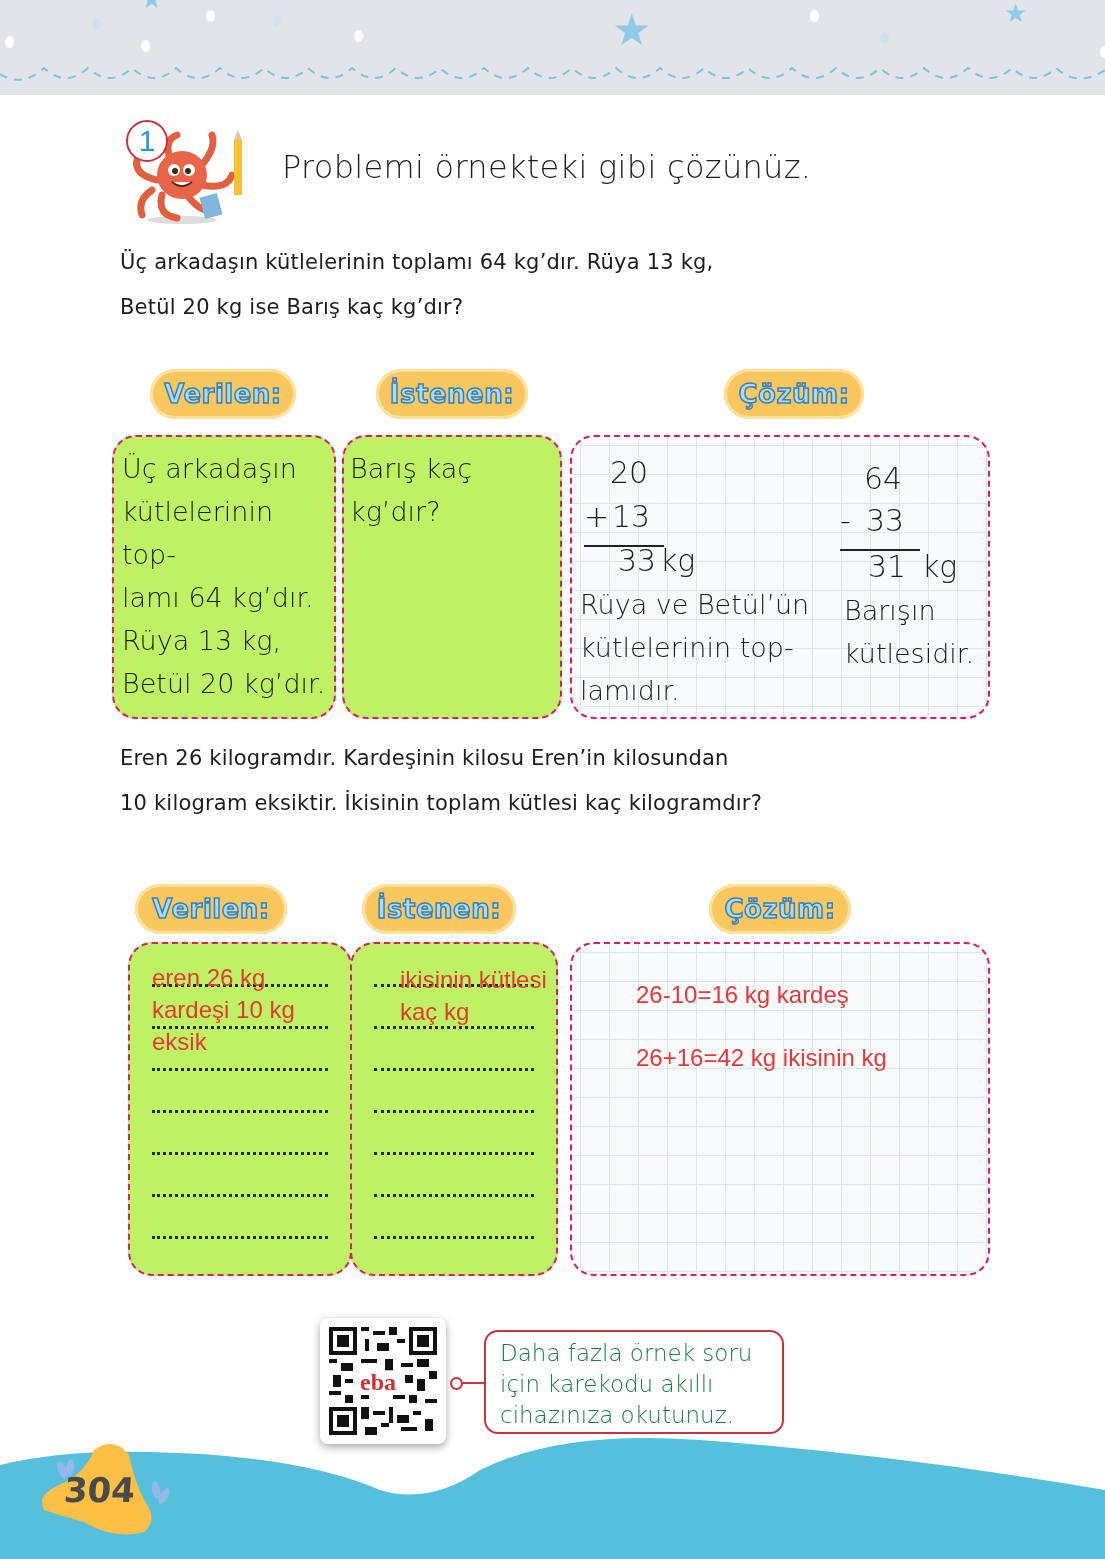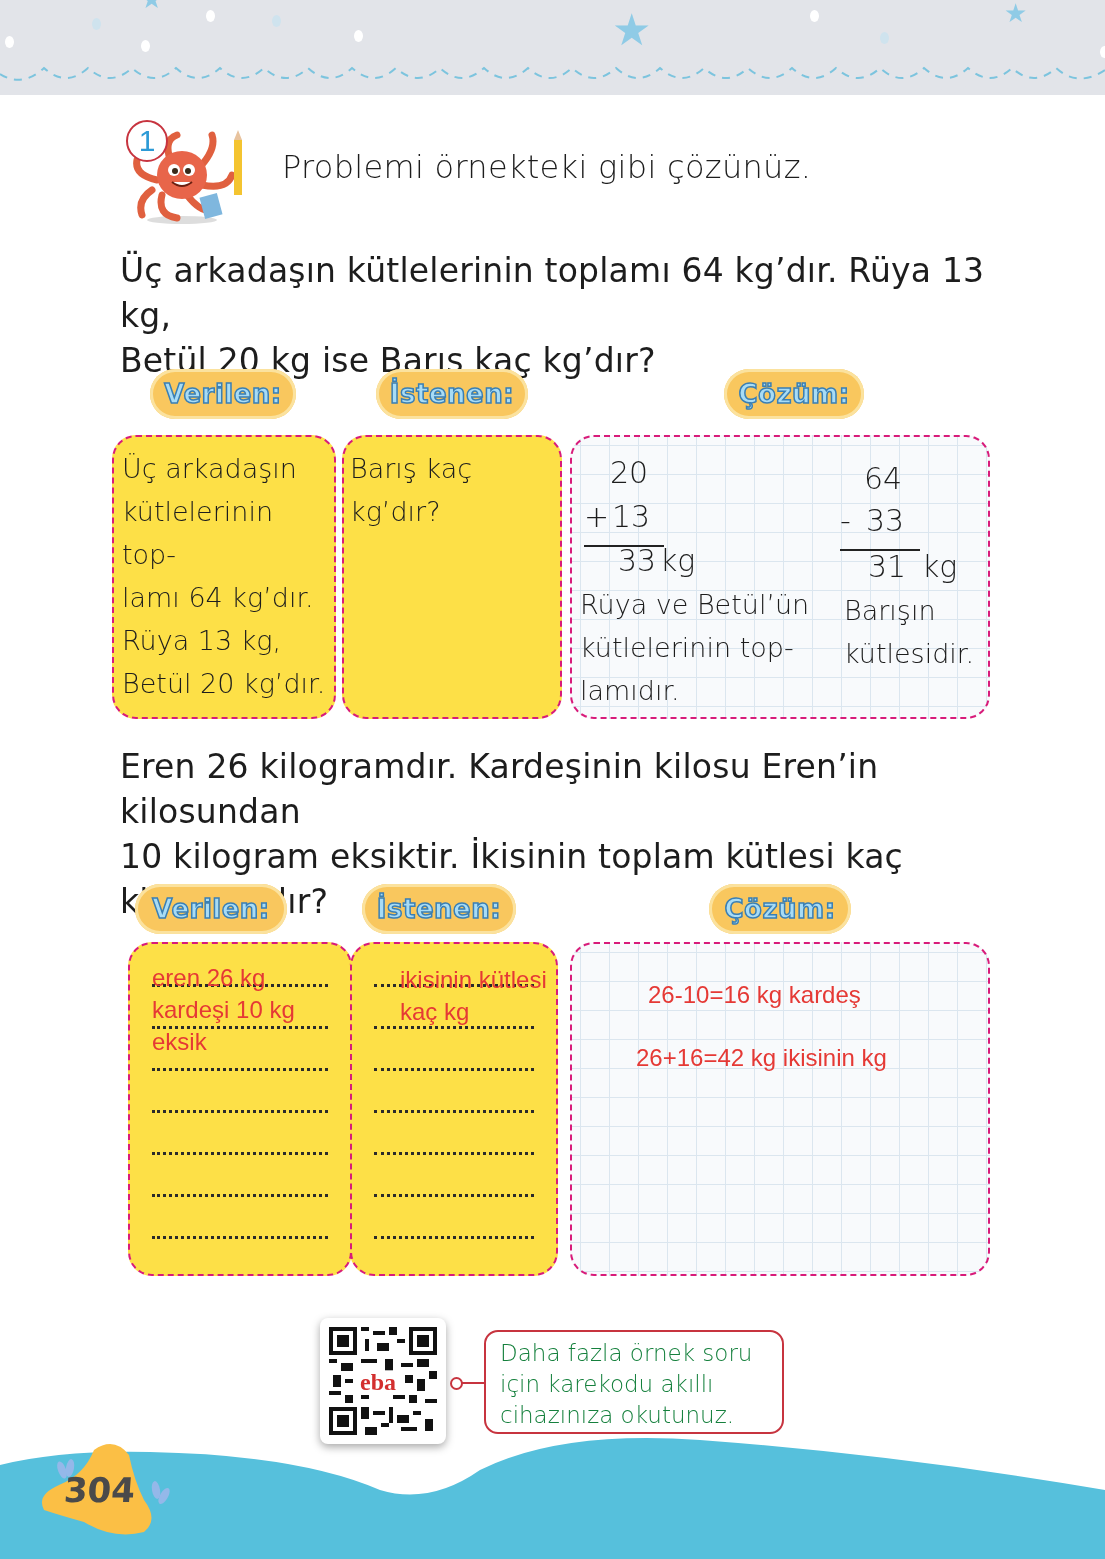--- a/index.html
+++ b/index.html
@@ -6,25 +6,25 @@
   body{width:1105px;height:1559px;position:relative;overflow:hidden;background:#ffffff;font-family:"DejaVu Sans",sans-serif;color:#222;}
   .header-band{position:absolute;left:0;top:0;width:1105px;height:95px;background:#e2e4e9;}
   .header-wave{position:absolute;left:0;top:60px;width:1105px;height:50px;}
   .star{position:absolute;color:#8fcbe6;font-size:34px;line-height:1;}
   .dot{position:absolute;width:9px;height:12px;border-radius:50%;background:#fff;}
   .dot.blue{background:#cfe3ee;}
   .q-header{position:absolute;left:112px;top:112px;width:150px;height:110px;}
   .num-badge{position:absolute;left:14px;top:8px;width:38px;height:38px;border-radius:50%;border:2px solid #c7343f;background:#fff;color:#2c9ad6;font-size:30px;line-height:38px;text-align:center;font-family:"Liberation Sans",sans-serif;z-index:2;}
   .octopus{position:absolute;left:20px;top:18px;}
   .instruction{position:absolute;left:282px;top:148px;font-size:32px;font-family:"DejaVu Sans",sans-serif;font-weight:300;color:#1d1d1d;letter-spacing:0.3px;}
-  .problem{position:absolute;left:120px;font-size:33px;line-height:45px;color:#1d1d1d;letter-spacing:0.2px;margin-top:8px;}
+  .problem{position:absolute;left:120px;font-size:21px;line-height:45px;color:#1d1d1d;letter-spacing:0.2px;}
   .p1{top:240px;width:880px;}
   .p2{top:736px;width:880px;}
   .pill{position:absolute;height:50px;border-radius:25px;background:#f9c75e;box-shadow:0 0 0 3px #fbe29e inset;display:flex;align-items:center;justify-content:center;font-family:"DejaVu Sans",sans-serif;font-weight:bold;font-size:26px;color:#a8dcf5;-webkit-text-stroke:1.5px #3a7fb4;letter-spacing:0.5px;}
-  .box{position:absolute;border:2.5px dashed #d81b7a;border-radius:24px;background:#fde047;box-sizing:border-box;}
+  .box{position:absolute;border:2.5px dashed #d81b7a;border-radius:24px;background:#bef264;box-sizing:border-box;}
   .grid{background-color:#f8fafc;background-image:linear-gradient(#dbe6ef 1px,transparent 1px),linear-gradient(90deg,#dbe6ef 1px,transparent 1px);background-size:29px 29px;background-position:8px 8px;}
   .box-text{position:absolute;font-size:27px;line-height:43px;color:#1d1d1d;font-weight:300;white-space:pre-line;}
   .math{position:absolute;font-size:30px;color:#1d1d1d;font-weight:300;}
   .rule{position:absolute;height:2px;background:#222;}
   .dotline{position:absolute;left:22px;right:22px;height:0;border-bottom:3px dotted #2a2a2a;}
   .red{position:absolute;color:#e53935;font-family:"Liberation Sans",sans-serif;font-size:24px;line-height:32px;white-space:nowrap;}
   .qr-card{position:absolute;left:320px;top:1318px;width:126px;height:126px;background:#fff;border-radius:8px;box-shadow:0 3px 8px rgba(0,0,0,0.35);}
   .qr{position:absolute;left:9px;top:9px;width:108px;height:108px;}
   .eba{position:absolute;left:38px;top:52px;color:#d32f2f;font-family:"Liberation Serif",serif;font-weight:bold;font-size:24px;background:rgba(255,255,255,0.7);line-height:24px;padding:0 2px;}
   .connector{position:absolute;left:452px;top:1382px;width:34px;height:2px;background:#c7343f;}
@@ -139,21 +139,21 @@
   <div class="dotline" style="top:82px;"></div>
   <div class="dotline" style="top:124px;"></div>
   <div class="dotline" style="top:166px;"></div>
   <div class="dotline" style="top:208px;"></div>
   <div class="dotline" style="top:250px;"></div>
   <div class="dotline" style="top:292px;"></div>
   <div class="red" style="left:48px;top:20px;">ikisinin kütlesi</div>
   <div class="red" style="left:48px;top:52px;">kaç kg</div>
 </div>
 <div class="box grid" style="left:570px;top:942px;width:420px;height:334px;">
-  <div class="red" style="left:64px;top:35px;margin-left:12px;">26-10=16 kg kardeş</div>
+  <div class="red" style="left:64px;top:35px;">26-10=16 kg kardeş</div>
   <div class="red" style="left:64px;top:98px;">26+16=42 kg ikisinin kg</div>
 </div>
 
 <div class="qr-card">
   <svg class="qr" viewBox="0 0 27 27" shape-rendering="crispEdges">
     <rect width="27" height="27" fill="#fff"></rect>
     <g fill="#111">
       <rect x="0" y="0" width="7" height="7"></rect>
         <rect x="1" y="1" width="5" height="5" fill="#fff"></rect>
         <rect x="2" y="2" width="3" height="3"></rect>

